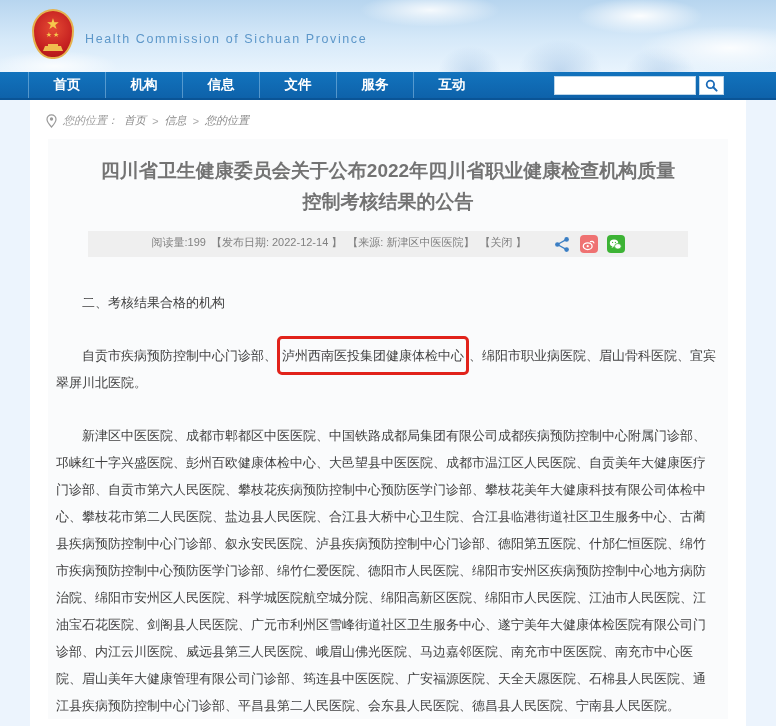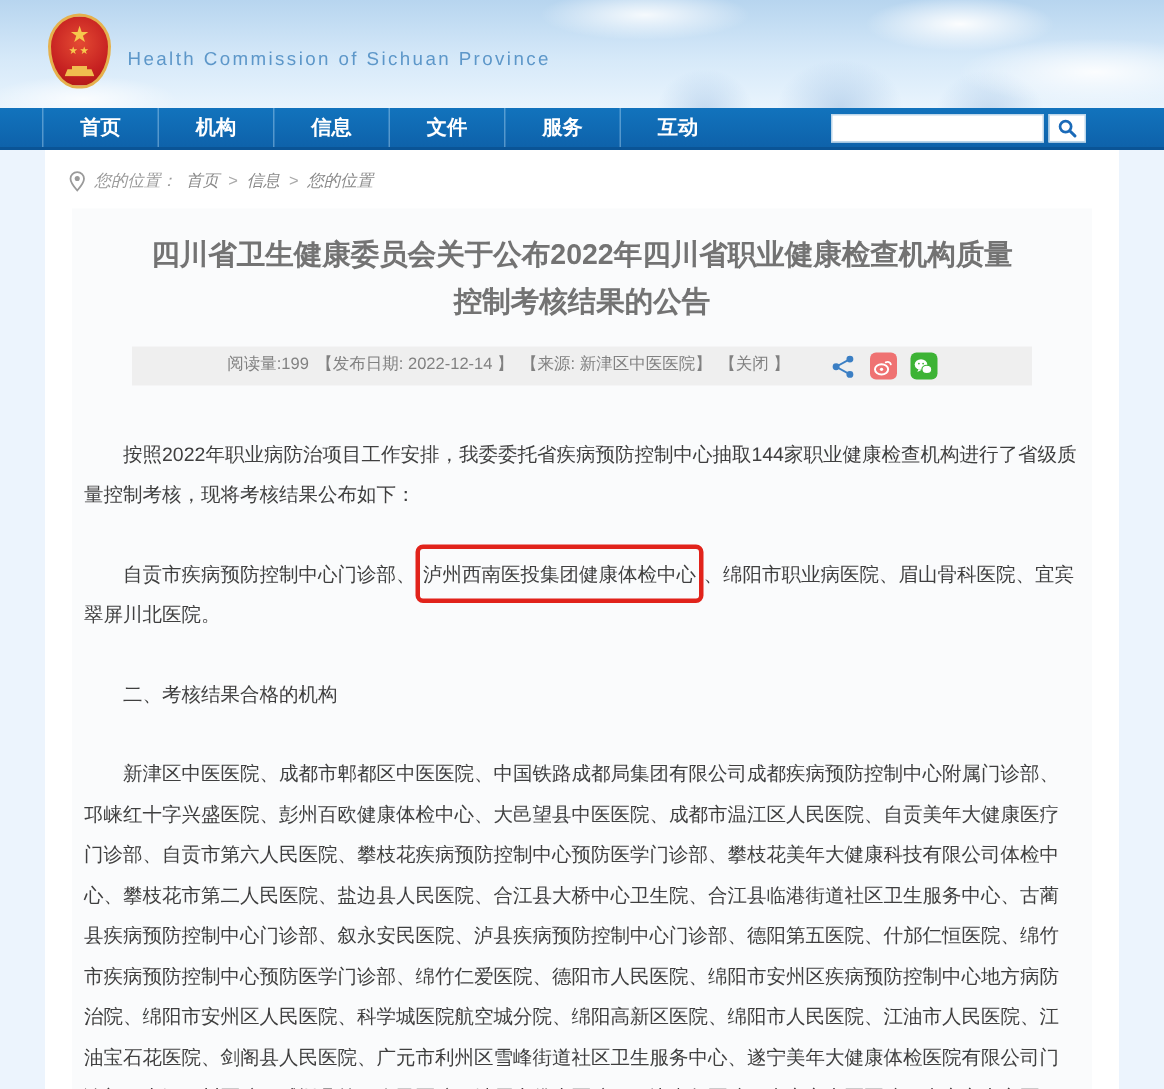--- a/index.html
+++ b/index.html
@@ -233,20 +233,19 @@
               <path d="M3.5 8 L2.5 10 L5 8.8 Z" fill="#fff"></path>
               <circle cx="3.6" cy="4.4" r="0.6" fill="#3db335"></circle>
               <circle cx="6.4" cy="4.4" r="0.6" fill="#3db335"></circle>
             </svg>
           </span>
         </span>
       </span>
     </div>
 
     <div class="body-text">
-      <p>按照2022年职业病防治项目工作安排，我委委托省疾病预防控制中心抽取144家职业健康检查机构进行了省级质量控制考核，现将考核结果公布如下：</p>
+      <p>二、考核结果合格的机构</p>
       <p><span>自贡市疾病预防控制中心门诊部、</span><span class="hl-box">泸州西南医投集团健康体检中心</span><span>、绵阳市职业病医院、眉山骨科医院、宜宾翠屏川北医院。</span></p>
-      <p>二、考核结果合格的机构</p>
       <p class="list">新津区中医医院、成都市郫都区中医医院、中国铁路成都局集团有限公司成都疾病预防控制中心附属门诊部、邛崃红十字兴盛医院、彭州百欧健康体检中心、大邑望县中医医院、成都市温江区人民医院、自贡美年大健康医疗门诊部、自贡市第六人民医院、攀枝花疾病预防控制中心预防医学门诊部、攀枝花美年大健康科技有限公司体检中心、攀枝花市第二人民医院、盐边县人民医院、合江县大桥中心卫生院、合江县临港街道社区卫生服务中心、古蔺县疾病预防控制中心门诊部、叙永安民医院、泸县疾病预防控制中心门诊部、德阳第五医院、什邡仁恒医院、绵竹市疾病预防控制中心预防医学门诊部、绵竹仁爱医院、德阳市人民医院、绵阳市安州区疾病预防控制中心地方病防治院、绵阳市安州区人民医院、科学城医院航空城分院、绵阳高新区医院、绵阳市人民医院、江油市人民医院、江油宝石花医院、剑阁县人民医院、广元市利州区雪峰街道社区卫生服务中心、遂宁美年大健康体检医院有限公司门诊部、内江云川医院、威远县第三人民医院、峨眉山佛光医院、马边嘉邻医院、南充市中医医院、南充市中心医院、眉山美年大健康管理有限公司门诊部、筠连县中医医院、广安福源医院、天全天愿医院、石棉县人民医院、通江县疾病预防控制中心门诊部、平昌县第二人民医院、会东县人民医院、德昌县人民医院、宁南县人民医院。</p>
     </div>
 
   </div>
 </div>
 
 </body></html>

